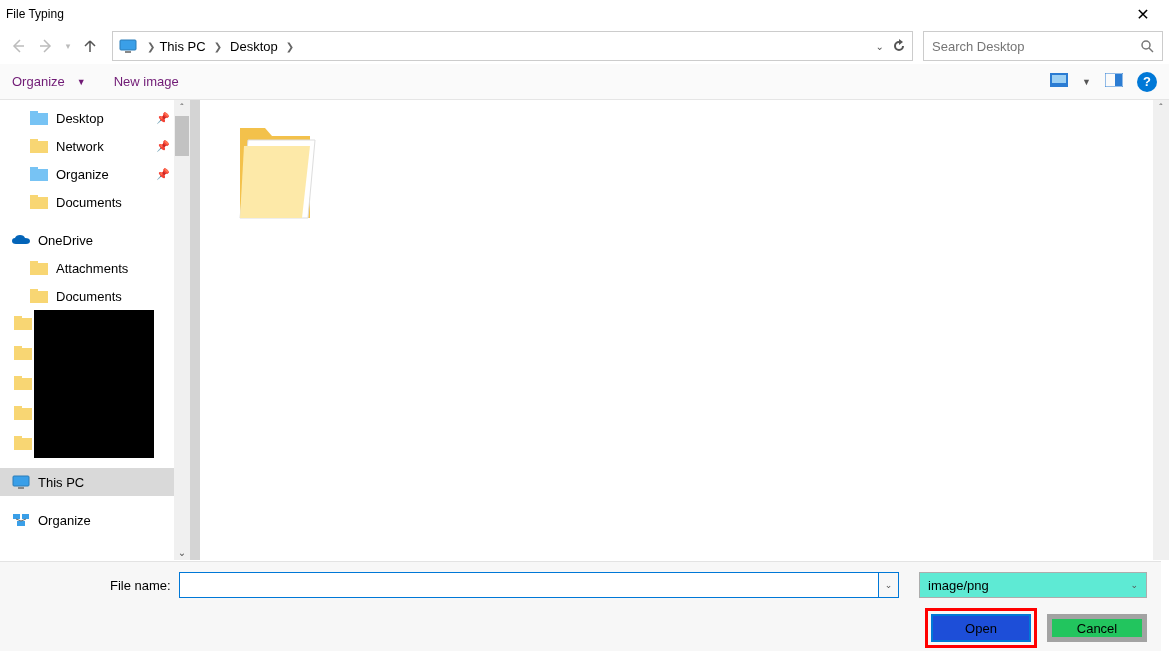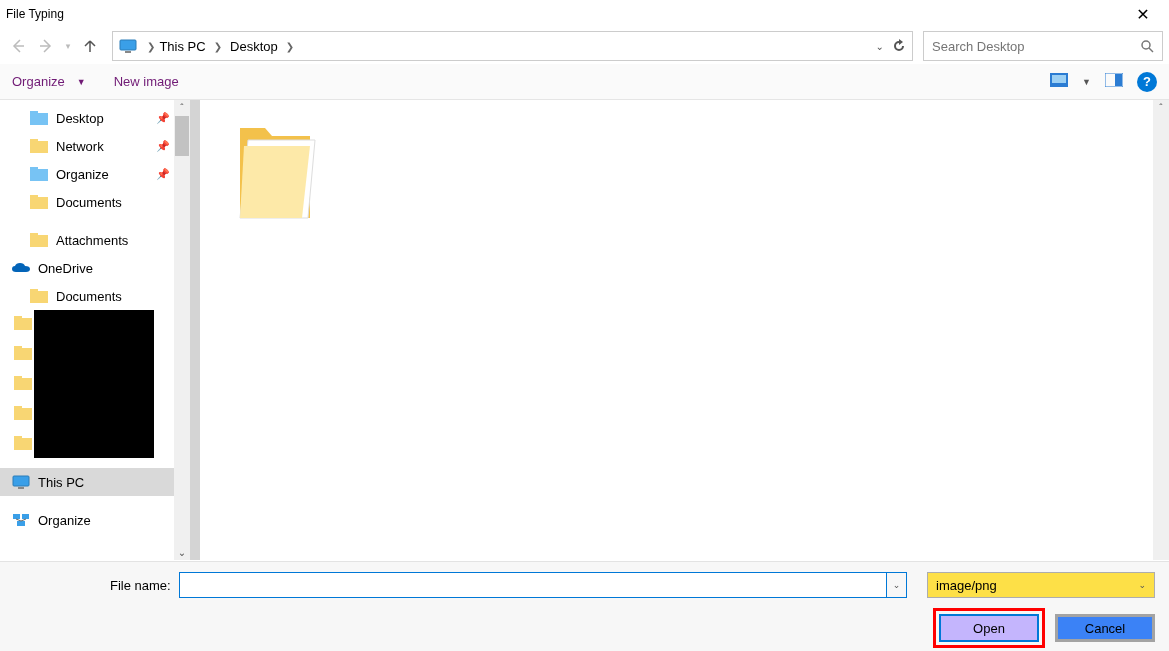--- a/index.html
+++ b/index.html
@@ -45,31 +45,31 @@
 .folder-icon { width: 18px; height: 14px; display: inline-block; }
 .redacted { width: 120px; height: 148px; background: #000; margin-left: 34px; position: relative; }
 .redacted-icons { position: absolute; left: -20px; top: 6px; display: flex; flex-direction: column; gap: 16px; }
 
 .content { flex: 1; position: relative; background: #fff; }
 .content-scrollbar { position: absolute; right: 0; top: 0; width: 16px; height: 100%; background: #f0f0f0; }
 .vgutter { position: absolute; left: 0; top: 0; width: 10px; height: 100%; background: #d4d4d4; }
 .folder-large { position: absolute; left: 40px; top: 18px; width: 90px; height: 110px; }
 
 
-.bottom { position: absolute; left: 0; right: 0; bottom: 0; height: 90px; background: #f7f7f7; border-top: 1px solid #e3e3e3; }
+.bottom { position: absolute; left: 0; right: 8px; bottom: 0; height: 90px; background: #f7f7f7; border-top: 1px solid #e3e3e3; }
 .filename-row { display: flex; align-items: center; padding: 10px 14px 6px 110px; gap: 8px; }
 .fn-label { font-size: 13px; }
 .fn-input { flex: 1; height: 26px; border: 1px solid #0078d7; outline: none; padding: 0 6px; font-size: 13px; }
 .fn-drop { width: 20px; height: 26px; border: 1px solid #0078d7; border-left: none; display:flex;align-items:center;justify-content:center;font-size:9px;color:#555;}
-.filetype { width: 228px; height: 26px; border: 1px solid #adadad; background: #fde047; display: flex; align-items: center; padding: 0 8px; font-size: 13px; margin-left: 12px; }
+.filetype { width: 228px; height: 26px; border: 1px solid #adadad; background: #5eead4; display: flex; align-items: center; padding: 0 8px; font-size: 13px; margin-left: 12px; }
 .filetype .caret { margin-left: auto; font-size: 9px; color: #555; }
 .btn-row { display: flex; justify-content: flex-end; align-items: center; padding: 4px 14px; gap: 10px; }
-.btn { width: 100px; height: 28px; border: 3px solid #a3a3a3; background: #3b82f6; font-size: 13px; display: flex; align-items: center; justify-content: center; cursor: pointer; }
+.btn { width: 100px; height: 28px; border: 5px solid #a3a3a3; background: #22c55e; font-size: 13px; display: flex; align-items: center; justify-content: center; cursor: pointer; }
 .open-wrap { border: 3px solid #f00; padding: 3px; }
-.btn.open { border: 2px solid #0078d7; background: #c4b5fd; }
+.btn.open { border: 2px solid #0078d7; background: #1d4ed8; }
 
 svg { display: block; }
 </style>
 </head>
 <body>
 
 <div class="titlebar">
   <span class="title">File Typing</span>
   <div class="close">✕</div>
 </div>
@@ -184,32 +184,32 @@
       </div>
       <div class="sb-item indent">
         <svg class="folder-icon" viewBox="0 0 18 14">
             <rect width="18" height="12" y="2" fill="#f8d673"></rect>
             <rect width="8" height="4" fill="#f8d673"></rect>
           </svg>
         <span>Documents</span>
       </div>
 
       <div style="height:10px"></div>
-      <div class="sb-item indent">
-        <svg class="folder-icon" viewBox="0 0 18 14">
-            <rect width="18" height="12" y="2" fill="#f8d673"></rect>
-            <rect width="8" height="4" fill="#f8d673"></rect>
-          </svg>
-        <span>Attachments</span>
-      </div>
       <div class="sb-item">
         <svg width="18" height="12" viewBox="0 0 18 12">
             <path d="M4 10 Q0 10 0 7 Q0 4 3 4 Q4 1 8 1 Q12 1 13 4 Q18 4 18 7 Q18 10 14 10 Z" fill="#0364b8"></path>
           </svg>
         <span>OneDrive</span>
+      </div>
+      <div class="sb-item indent">
+        <svg class="folder-icon" viewBox="0 0 18 14">
+            <rect width="18" height="12" y="2" fill="#f8d673"></rect>
+            <rect width="8" height="4" fill="#f8d673"></rect>
+          </svg>
+        <span>Attachments</span>
       </div>
       <div class="sb-item indent">
         <svg class="folder-icon" viewBox="0 0 18 14">
             <rect width="18" height="12" y="2" fill="#f8d673"></rect>
             <rect width="8" height="4" fill="#f8d673"></rect>
           </svg>
         <span>Documents</span>
       </div>
 
       <div class="redacted">

